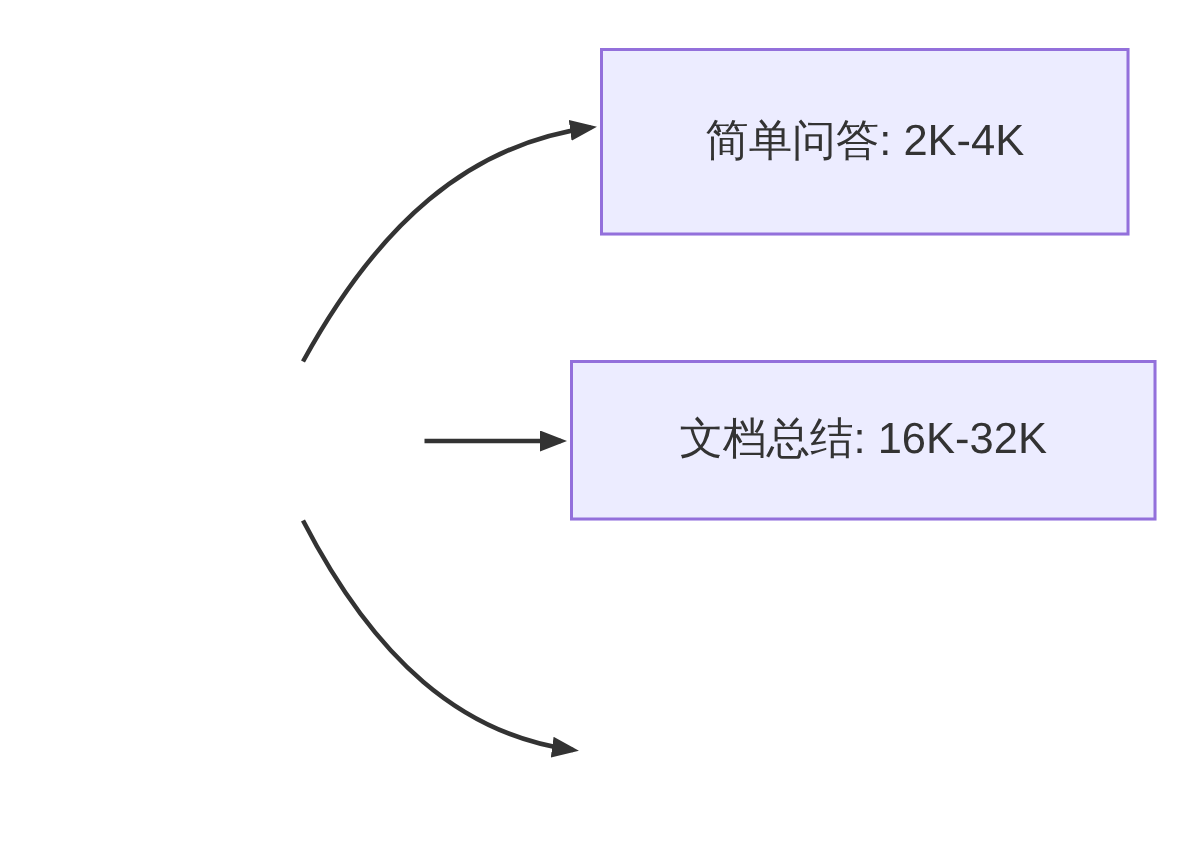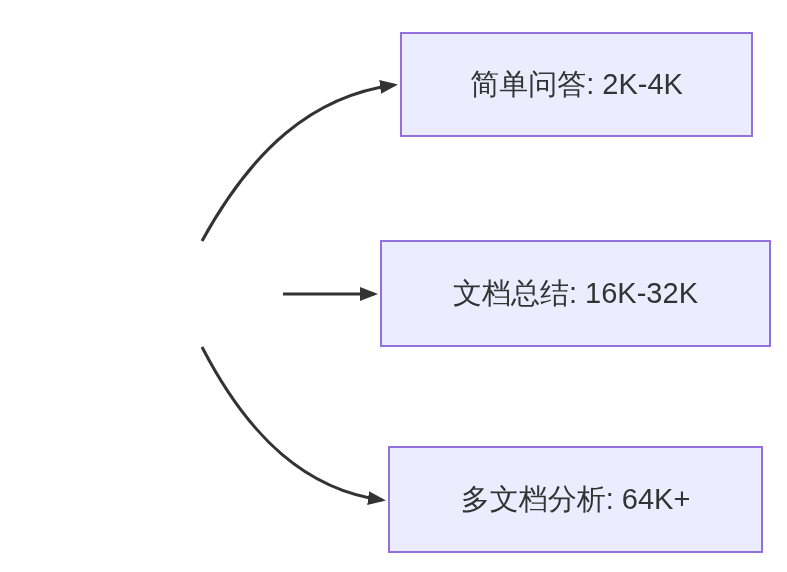--- a/index.html
+++ b/index.html
@@ -35,21 +35,21 @@
     color: #333333;
     font-size: 29px;
     display: flex;
     align-items: center;
     justify-content: center;
     text-align: center;
     line-height: 1.2;
     white-space: nowrap;
   }
   .node-root { left: 33px;  top: 241px; width: 248px; height: 106px; }
-  .node-qa   { left: 400px; top: 32px;  width: 353px; height: 105px; justify-content: center; }
+  .node-qa   { left: 400px; top: 32px;  width: 353px; height: 125px; justify-content: center; }
   .node-sum  { left: 380px; top: 240px; width: 391px; height: 107px; }
   .node-multi{ left: 388px; top: 446px; width: 375px; height: 107px; }
 </style>
 </head>
 <body>
 
 <div class="canvas">
 
   <svg class="edges-layer" viewBox="0 0 787 572" xmlns="http://www.w3.org/2000/svg">
     <defs>
@@ -67,17 +67,14 @@
 
 
   <div class="node node-qa">
     <span>简单问答: 2K-4K</span>
   </div>
 
   <div class="node node-sum">
     <span>文档总结: 16K-32K</span>
   </div>
 
-  <div class="node node-multi">
-    <span>多文档分析: 64K+</span>
-  </div>
 
 </div>
 
 </body></html>

